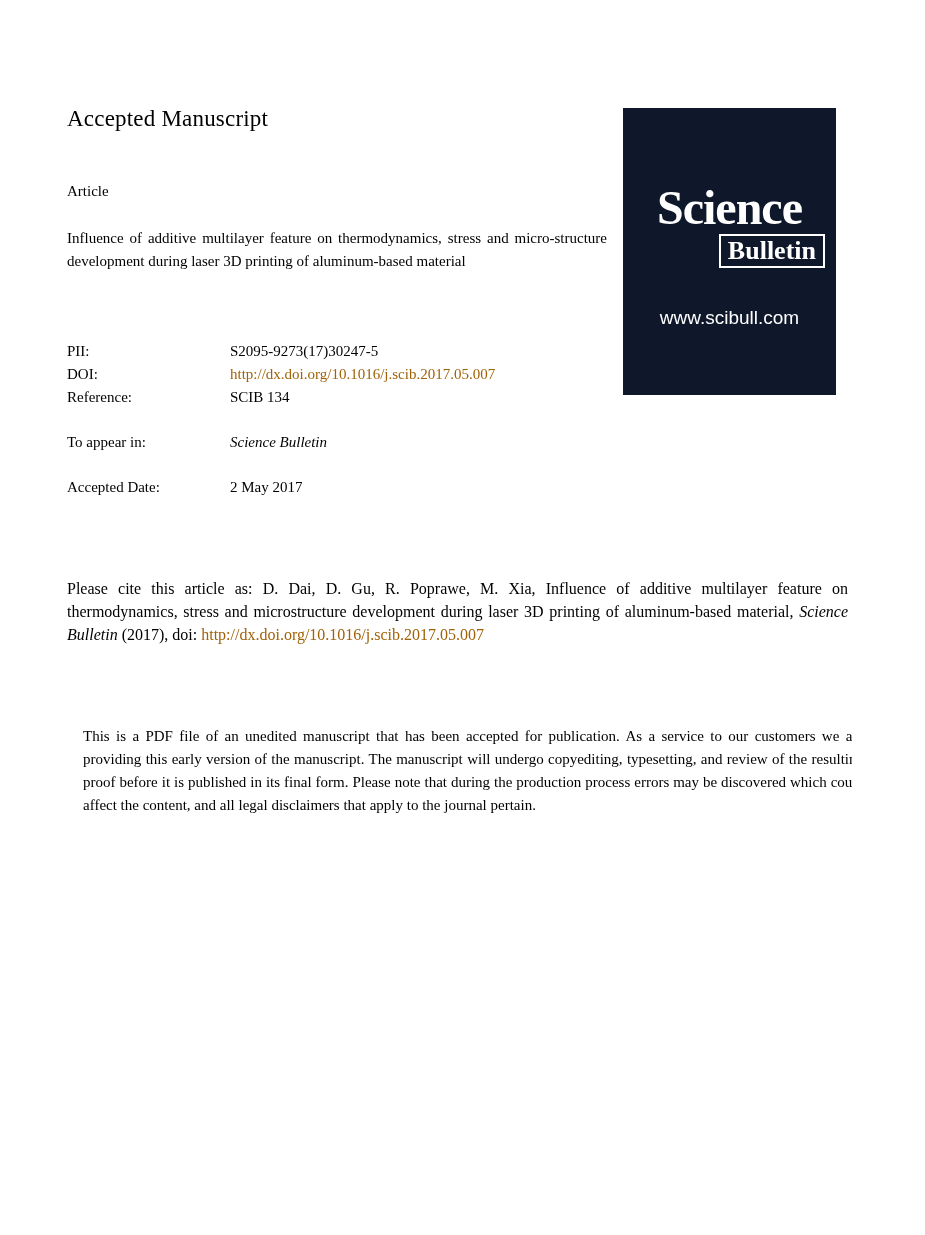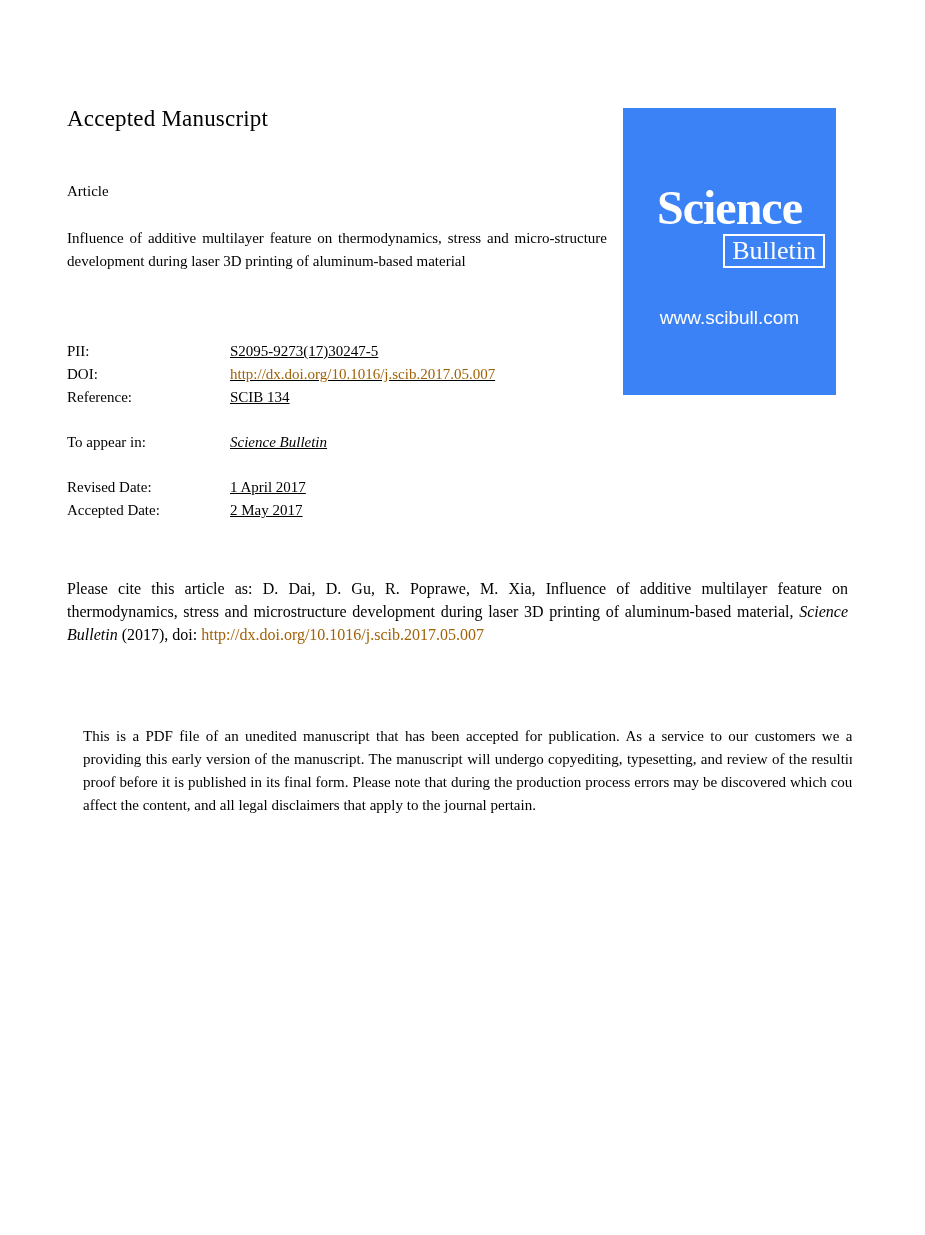--- a/index.html
+++ b/index.html
@@ -40,21 +40,21 @@
     text-align: justify;
   }
 
   .authors {
     position: absolute;
     left: 67px;
     top: 295px;
     font-size: 15px;
   }
 
-  .meta-block { position: absolute; left: 67px; font-size: 15px; text-decoration: underline; }
+  .meta-block { position: absolute; left: 67px; font-size: 15px; }
   .meta-ids    { top: 340px; }
   .meta-appear { top: 431px; }
   .meta-dates  { top: 476px; }
   .meta-row { height: 23px; line-height: 23px; white-space: nowrap; }
   .meta-label { display: inline-block; width: 163px; }
   .italic { font-style: italic; }
   .link { color: #a16207; text-decoration: none; cursor: pointer; }
 
   .citation {
     position: absolute;
@@ -77,21 +77,21 @@
     line-height: 23px;
     text-align: justify;
   }
 
   .cover {
     position: absolute;
     left: 623px;
     top: 108px;
     width: 213px;
     height: 287px;
-    background: #3b82f6;
+    background: #0f172a;
   }
   .brand-science {
     position: absolute;
     top: 76px;
     left: 0;
     width: 100%;
     text-align: center;
     font-family: "Liberation Serif", serif;
     font-weight: bold;
     font-size: 48px;
@@ -99,21 +99,21 @@
     color: #ffffff;
     letter-spacing: -1px;
   }
   .brand-bulletin {
     position: absolute;
     top: 126px;
     right: 11px;
     border: 2px solid #ffffff;
     padding: 0 7px;
     font-family: "Liberation Serif", serif;
-    font-weight: normal;
+    font-weight: bold;
     font-size: 26px;
     line-height: 30px;
     color: #ffffff;
   }
   .cover-site {
     position: absolute;
     top: 199px;
     left: 0;
     width: 100%;
     text-align: center;
@@ -153,23 +153,20 @@
   </div>
 
   <div class="meta-block meta-appear">
     <div class="meta-row">
       <span class="meta-label">To appear in:</span><span class="meta-value italic">Science Bulletin</span>
     </div>
   </div>
 
   <div class="meta-block meta-dates">
     <div class="meta-row">
-      <span class="meta-label">Revised Date:</span><span class="meta-value">1 April 2017</span>
-    </div>
-    <div class="meta-row">
       <span class="meta-label">Accepted Date:</span><span class="meta-value">2 May 2017</span>
     </div>
   </div>
 
   <p class="citation"><span>Please cite this article as: D. Dai, D. Gu, R. Poprawe, M. Xia, Influence of additive multilayer feature on thermodynamics, stress and microstructure development during laser 3D printing of aluminum-based material, </span><span class="italic">Science Bulletin</span><span> (2017), doi: </span><a class="link" href="#">http://dx.doi.org/10.1016/j.scib.2017.05.007</a></p>
 
   <p class="disclaimer">This is a PDF file of an unedited manuscript that has been accepted for publication. As a service to our customers we are providing this early version of the manuscript. The manuscript will undergo copyediting, typesetting, and review of the resulting proof before it is published in its final form. Please note that during the production process errors may be discovered which could affect the content, and all legal disclaimers that apply to the journal pertain.</p>
 
 </div>
 

